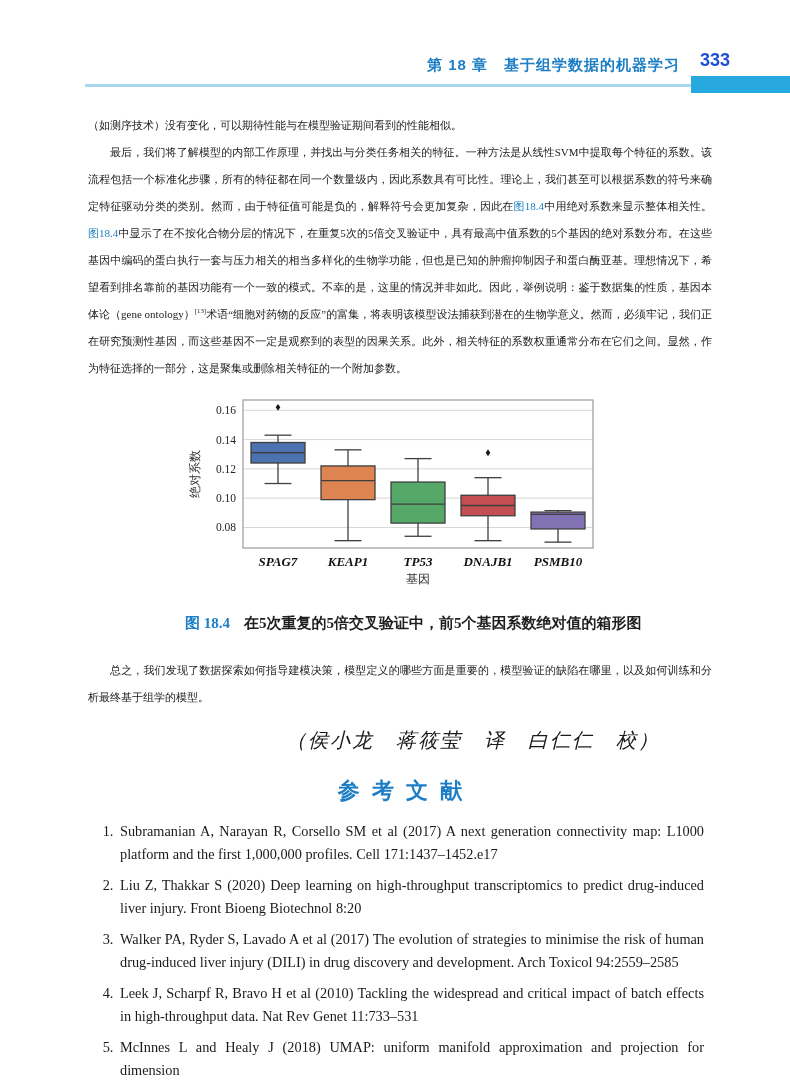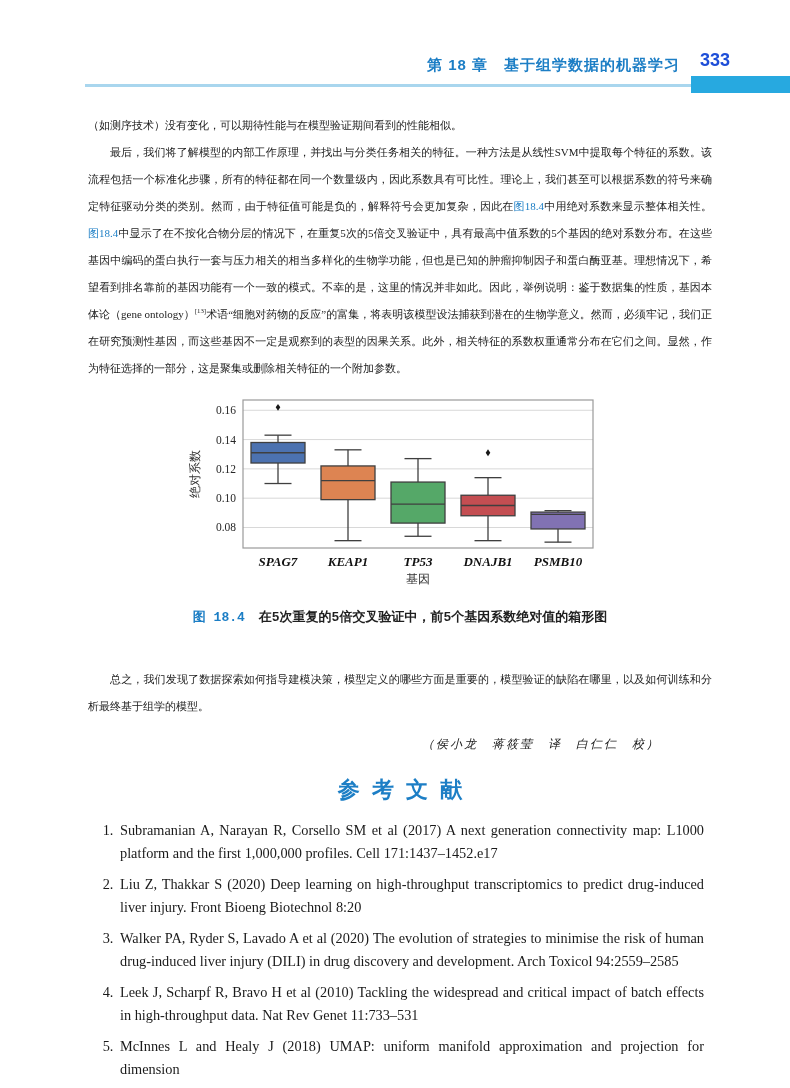--- a/index.html
+++ b/index.html
@@ -38,33 +38,33 @@
   .body-text{
     margin:0;font-size:11px;line-height:27px;
     text-align:justify;
   }
   .indent{text-indent:2em;}
   .figref{color:var(--heading-blue);}
   .sup{vertical-align:super;font-size:0.62em;line-height:0;}
   
   figure{margin:8px auto 0 auto;width:430px;text-align:center;}
   figcaption{
-    margin-top:14px;
-    font-family:Liberation Mono, monospace;
-    font-weight:700;font-size:13px;color:#1f1f1f;
+    margin-top:20px;
+    font-family:Liberation Serif, serif;
+    font-weight:700;font-size:15px;color:#1f1f1f;
     white-space:nowrap;
   }
   .fig-label{color:var(--heading-blue);margin-right:14px;}
   .ytick{font-family:"Liberation Serif","DejaVu Serif",serif;font-size:11.5px;fill:#262626;}
   .xtick{font-family:"Liberation Serif","DejaVu Serif",serif;font-style:italic;font-weight:600;font-size:13px;fill:#111;}
   .axlabel{font-family:"Liberation Sans","DejaVu Sans",sans-serif;font-size:12px;fill:#333;}
   
-  .closing{margin-top:40px;}
+  .closing{margin-top:24px;}
   .translator{
-    margin:16px 52px 0 0;font-size:12px;font-style:italic;
+    margin:16px 52px 0 0;font-size:20px;font-style:italic;
     text-align:right;letter-spacing:2px;
   }
   
   .refs-heading{
     margin:22px 0 14px 0;
     font-family:"Liberation Sans","DejaVu Sans",sans-serif;
     font-weight:700;font-size:22px;color:var(--heading-blue);
     text-align:center;letter-spacing:0.55em;text-indent:0.55em;
   }
   ol.refs{
@@ -151,19 +151,19 @@
 
     <p class="body-text indent closing"><span>总之，我们发现了数据探索如何指导建模决策，模型定义的哪些方面是重要的，模型验证的缺陷在哪里，以及如何训练和分析最终基于组学的模型。</span></p>
 
     <p class="translator">（侯小龙　蒋筱莹　译　白仁仁　校）</p>
 
     <h2 class="refs-heading">参考文献</h2>
 
     <ol class="refs">
         <li>Subramanian A, Narayan R, Corsello SM et al (2017) A next generation connectivity map: L1000 platform and the first 1,000,000 profiles. Cell 171:1437–1452.e17</li>
         <li>Liu Z, Thakkar S (2020) Deep learning on high-throughput transcriptomics to predict drug-induced liver injury. Front Bioeng Biotechnol 8:20</li>
-        <li>Walker PA, Ryder S, Lavado A et al (2020) The evolution of strategies to minimise the risk of human drug-induced liver injury (DILI) in drug discovery and development. Arch Toxicol 94:2559–2585</li>
+        <li>Walker PA, Ryder S, Lavado A et al (2017) The evolution of strategies to minimise the risk of human drug-induced liver injury (DILI) in drug discovery and development. Arch Toxicol 94:2559–2585</li>
         <li>Leek J, Scharpf R, Bravo H et al (2010) Tackling the widespread and critical impact of batch effects in high-throughput data. Nat Rev Genet 11:733–531</li>
         <li>McInnes L and Healy J (2018) UMAP: uniform manifold approximation and projection for dimension</li>
       </ol>
 
   </main>
 </div>
 
 </body></html>

